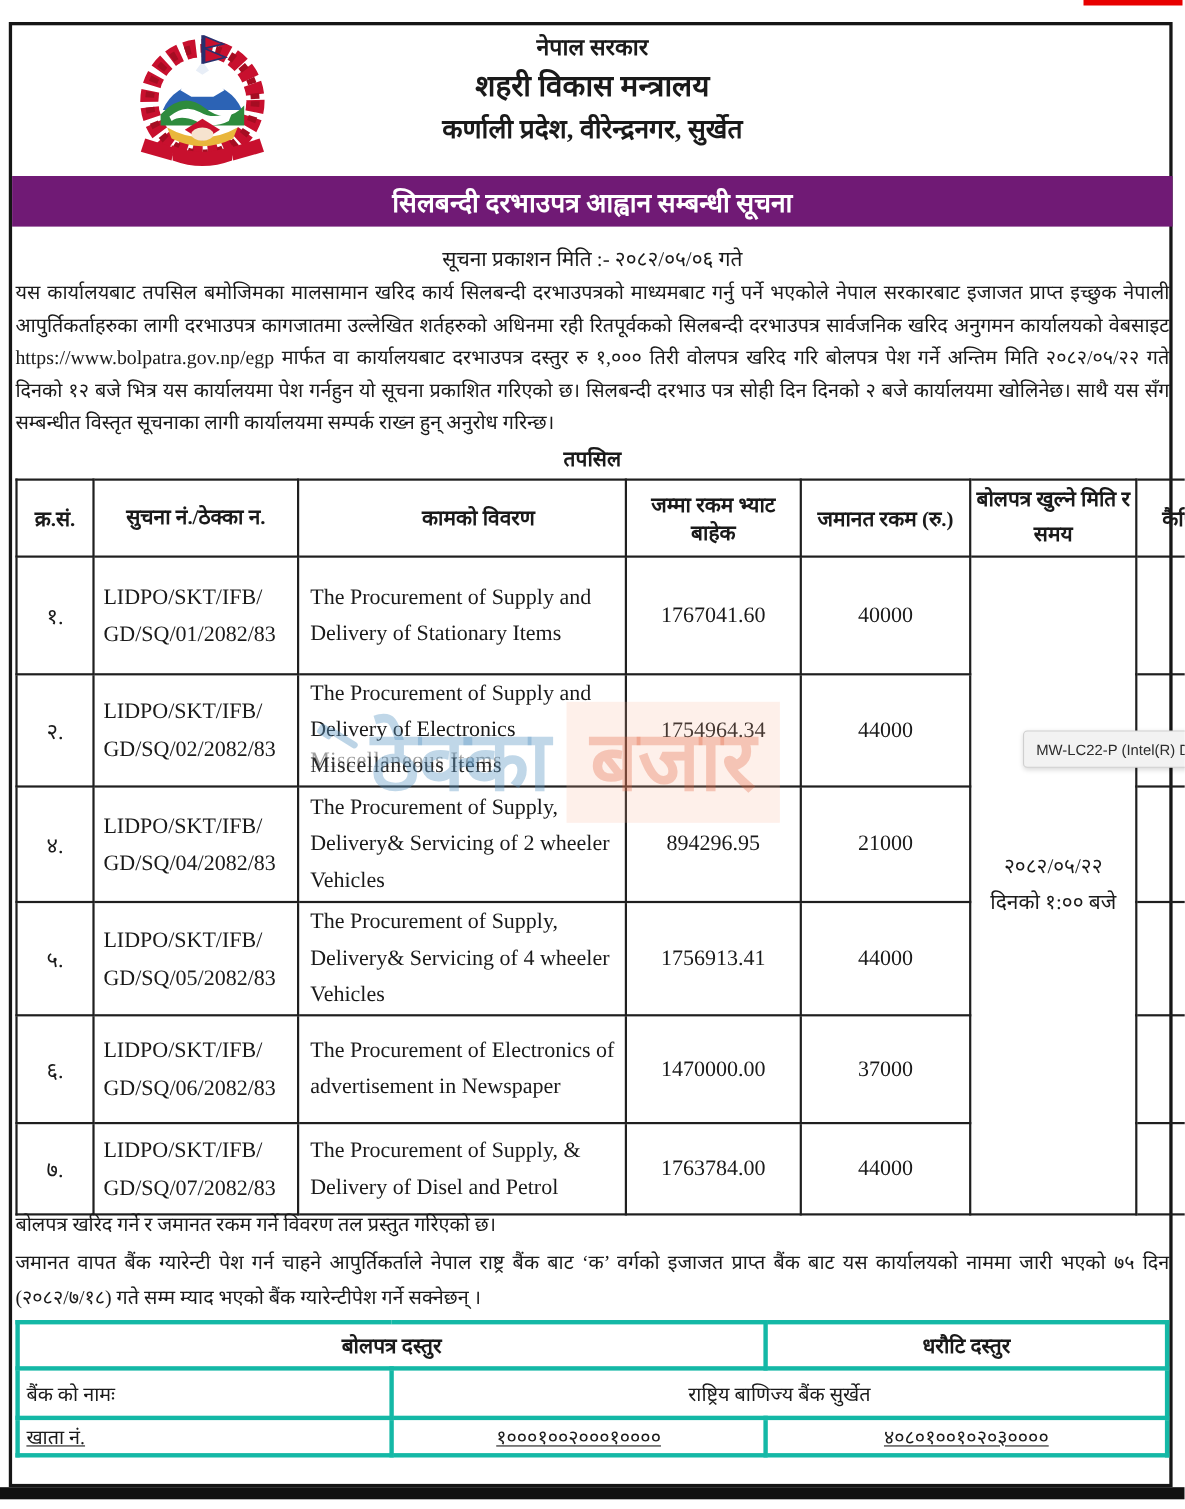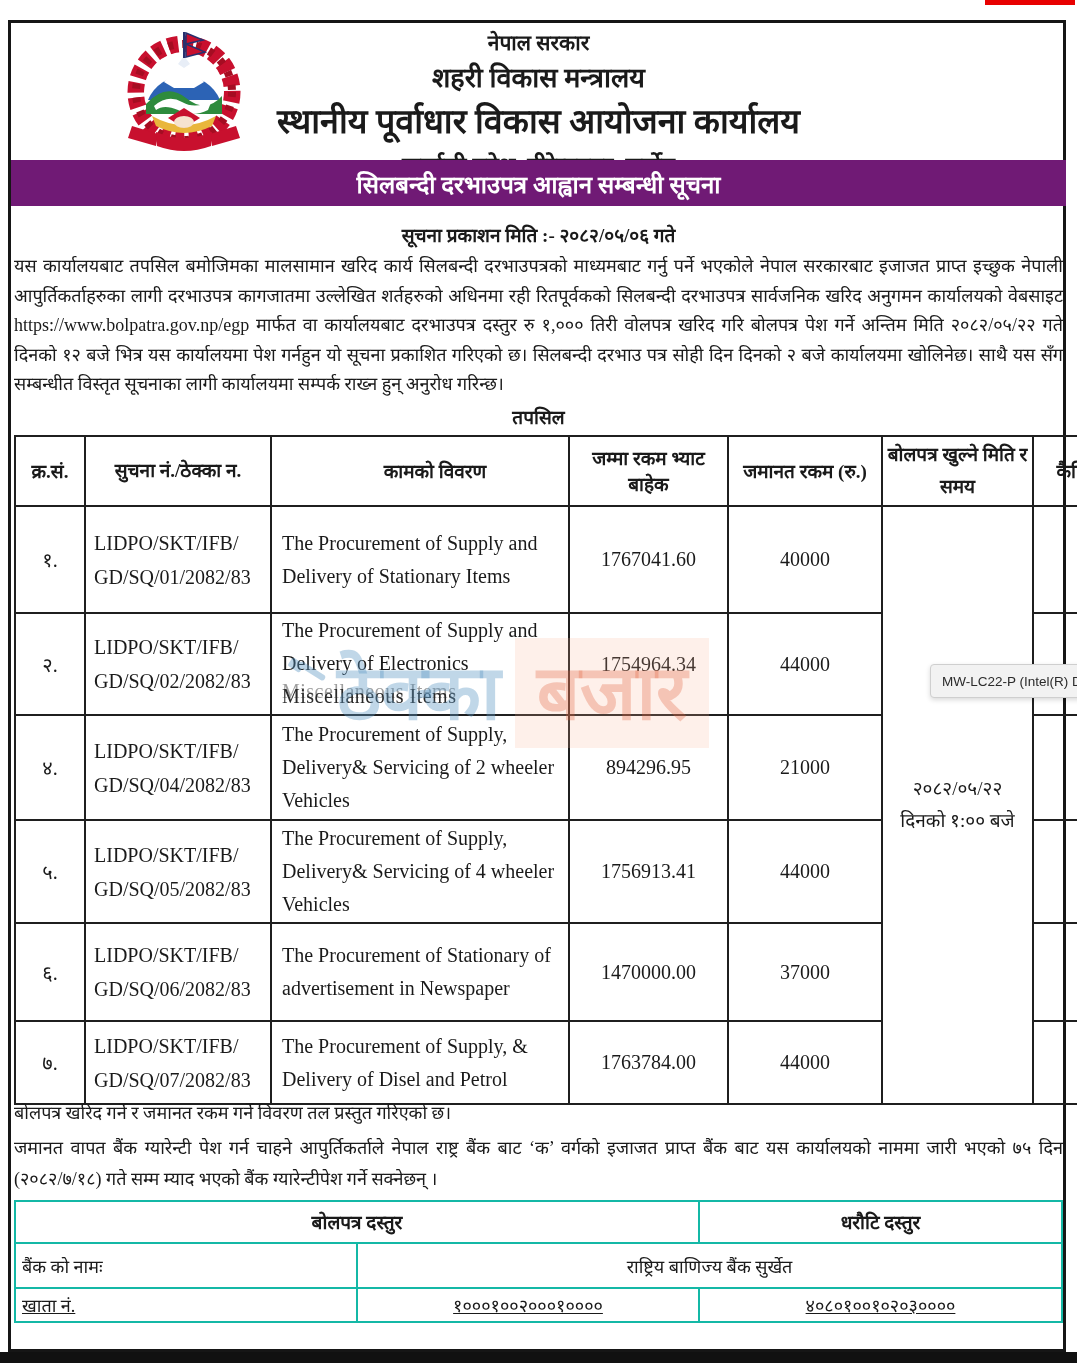--- a/index.html
+++ b/index.html
@@ -16,21 +16,21 @@
   .hdr{left:0;top:28px;width:1077px;text-align:center;font-weight:700;}
   .hdr-l1{font-size:21px;line-height:30px;}
   .hdr-l2{font-size:27px;line-height:40px;}
   .hdr-l3{font-size:34px;line-height:48px;}
   .hdr-l4{font-size:24px;line-height:40px;}
   .emblem{left:108px;top:30px;width:152px;height:124px;}
   
   .banner{left:11px;top:160px;width:1055px;height:46px;background:#701a75;color:#ffffff;
     display:flex;align-items:center;justify-content:center;font-size:24px;font-weight:700;}
   
-  .dateline{left:0;top:222px;width:1077px;text-align:center;font-weight:700;font-size:19px;}
+  .dateline{left:0;top:222px;width:1077px;text-align:center;font-weight:400;font-size:19px;}
   .para{left:14px;top:252px;width:1049px;font-size:18px;line-height:29.5px;text-align:justify;}
   .tapasil{left:0;top:404px;width:1077px;text-align:center;font-weight:700;font-size:19px;}
   
   table{border-collapse:collapse;table-layout:fixed;}
   .main-table{left:14px;top:435px;width:1049px;}
   .main-table td,.main-table th{border:2px solid #1f1f1f;vertical-align:middle;overflow:hidden;}
   .main-table th{font-size:19px;font-weight:700;text-align:center;padding:2px;}
   .c-sn{width:64px;text-align:center;font-size:20px;}
   .c-ref{width:180px;text-align:left;font-size:20px;padding-left:8px;line-height:34px;}
   .c-desc{width:262px;text-align:left;font-size:20px;padding-left:10px;line-height:33px;}
@@ -47,21 +47,21 @@
   .wm-icon{width:52px;height:44px;margin:20px 2px 0 0;opacity:0.4;}
   
   .tooltip{left:930px;top:664px;width:180px;height:32px;background:#f2f2f2;border:1px solid #cfcfcf;
     border-radius:4px;box-shadow:0 2px 5px rgba(0,0,0,0.15);font-family:"Liberation Sans",sans-serif;
     font-size:13.5px;color:#2b2b2b;display:flex;align-items:center;padding-left:11px;z-index:10;}
   
   .after1{left:14px;top:1100px;width:1049px;font-size:18px;}
   .after2{left:14px;top:1133px;width:1049px;font-size:18px;line-height:31px;text-align:justify;}
   
   .bank-table{left:14px;top:1200px;width:1049px;}
-  .bank-table td,.bank-table th{border:2px solid #14b8a6;font-size:18px;padding:2px 6px;overflow:hidden;}
+  .bank-table td,.bank-table th{border:4px solid #14b8a6;font-size:18px;padding:2px 6px;overflow:hidden;}
   .bank-table th{font-weight:700;font-size:19px;text-align:center;}
   .b-label{width:340px;text-align:left;padding-left:10px;}
   .b-mid{width:352px;text-align:center;}
   .b-right{width:349px;text-align:center;}
   
   .bottom-bar{left:0;top:1352px;width:1077px;height:11px;background:#111111;}
 </style>
 </head>
 <body>
 
@@ -98,21 +98,20 @@
   <g>
     <rect x="75" y="2" width="2.5" height="26" fill="#27306e"></rect>
     <path d="M78 3 L95 10 L78 14 Z" fill="#c8102e" stroke="#27306e" stroke-width="1.5"></path>
     <path d="M78 14 L97 22 L78 27 Z" fill="#c8102e" stroke="#27306e" stroke-width="1.5"></path>
   </g>
 </svg>
 
 <div class="abs hdr">
   <div class="hdr-l1">नेपाल सरकार</div>
   <div class="hdr-l2">शहरी विकास मन्त्रालय</div>
-  <div class="hdr-l3">स्थानीय पूर्वाधार विकास आयोजना कार्यालय</div>
   <div class="hdr-l4">कर्णाली प्रदेश, वीरेन्द्रनगर, सुर्खेत</div>
 </div>
 
 <div class="abs banner">
   <span>सिलबन्दी दरभाउपत्र आह्वान सम्बन्धी सूचना</span>
 </div>
 
 <div class="abs dateline">सूचना प्रकाशन मिति :- २०८२/०५/०६ गते</div>
 
 <div class="abs para"><span>यस कार्यालयबाट तपसिल बमोजिमका मालसामान खरिद कार्य सिलबन्दी दरभाउपत्रको माध्यमबाट गर्नु पर्ने भएकोले नेपाल सरकारबाट इजाजत प्राप्त इच्छुक नेपाली आपुर्तिकर्ताहरुका लागी दरभाउपत्र कागजातमा उल्लेखित शर्तहरुको अधिनमा रही रितपूर्वकको सिलबन्दी दरभाउपत्र सार्वजनिक खरिद अनुगमन कार्यालयको वेबसाइट </span><span>https://www.bolpatra.gov.np/egp</span><span> मार्फत वा कार्यालयबाट दरभाउपत्र दस्तुर रु १,००० तिरी वोलपत्र खरिद गरि बोलपत्र पेश गर्ने अन्तिम मिति २०८२/०५/२२ गते दिनको १२ बजे भित्र यस कार्यालयमा पेश गर्नहुन यो सूचना प्रकाशित गरिएको छ। सिलबन्दी दरभाउ पत्र सोही दिन दिनको २ बजे कार्यालयमा खोलिनेछ। साथै यस सँग सम्बन्धीत विस्तृत सूचनाका लागी कार्यालयमा सम्पर्क राख्न हुन् अनुरोध गरिन्छ।</span></div>
@@ -180,21 +179,21 @@
     <td class="c-amt">1756913.41</td>
     <td class="c-dep">44000</td>
     <td class="c-rem"></td>
   </tr>
   <tr style="height:98px;">
     <td class="c-sn">६.</td>
     <td class="c-ref">
       <div>LIDPO/SKT/IFB/</div>
       <div>GD/SQ/06/2082/83</div>
     </td>
-    <td class="c-desc">The Procurement of Stationary of advertisement in Newspaper</td>
+    <td class="c-desc">The Procurement of Electronics of advertisement in Newspaper</td>
     <td class="c-amt">1470000.00</td>
     <td class="c-dep">37000</td>
     <td class="c-rem"></td>
   </tr>
   <tr style="height:83px;">
     <td class="c-sn">७.</td>
     <td class="c-ref">
       <div>LIDPO/SKT/IFB/</div>
       <div>GD/SQ/07/2082/83</div>
     </td>

